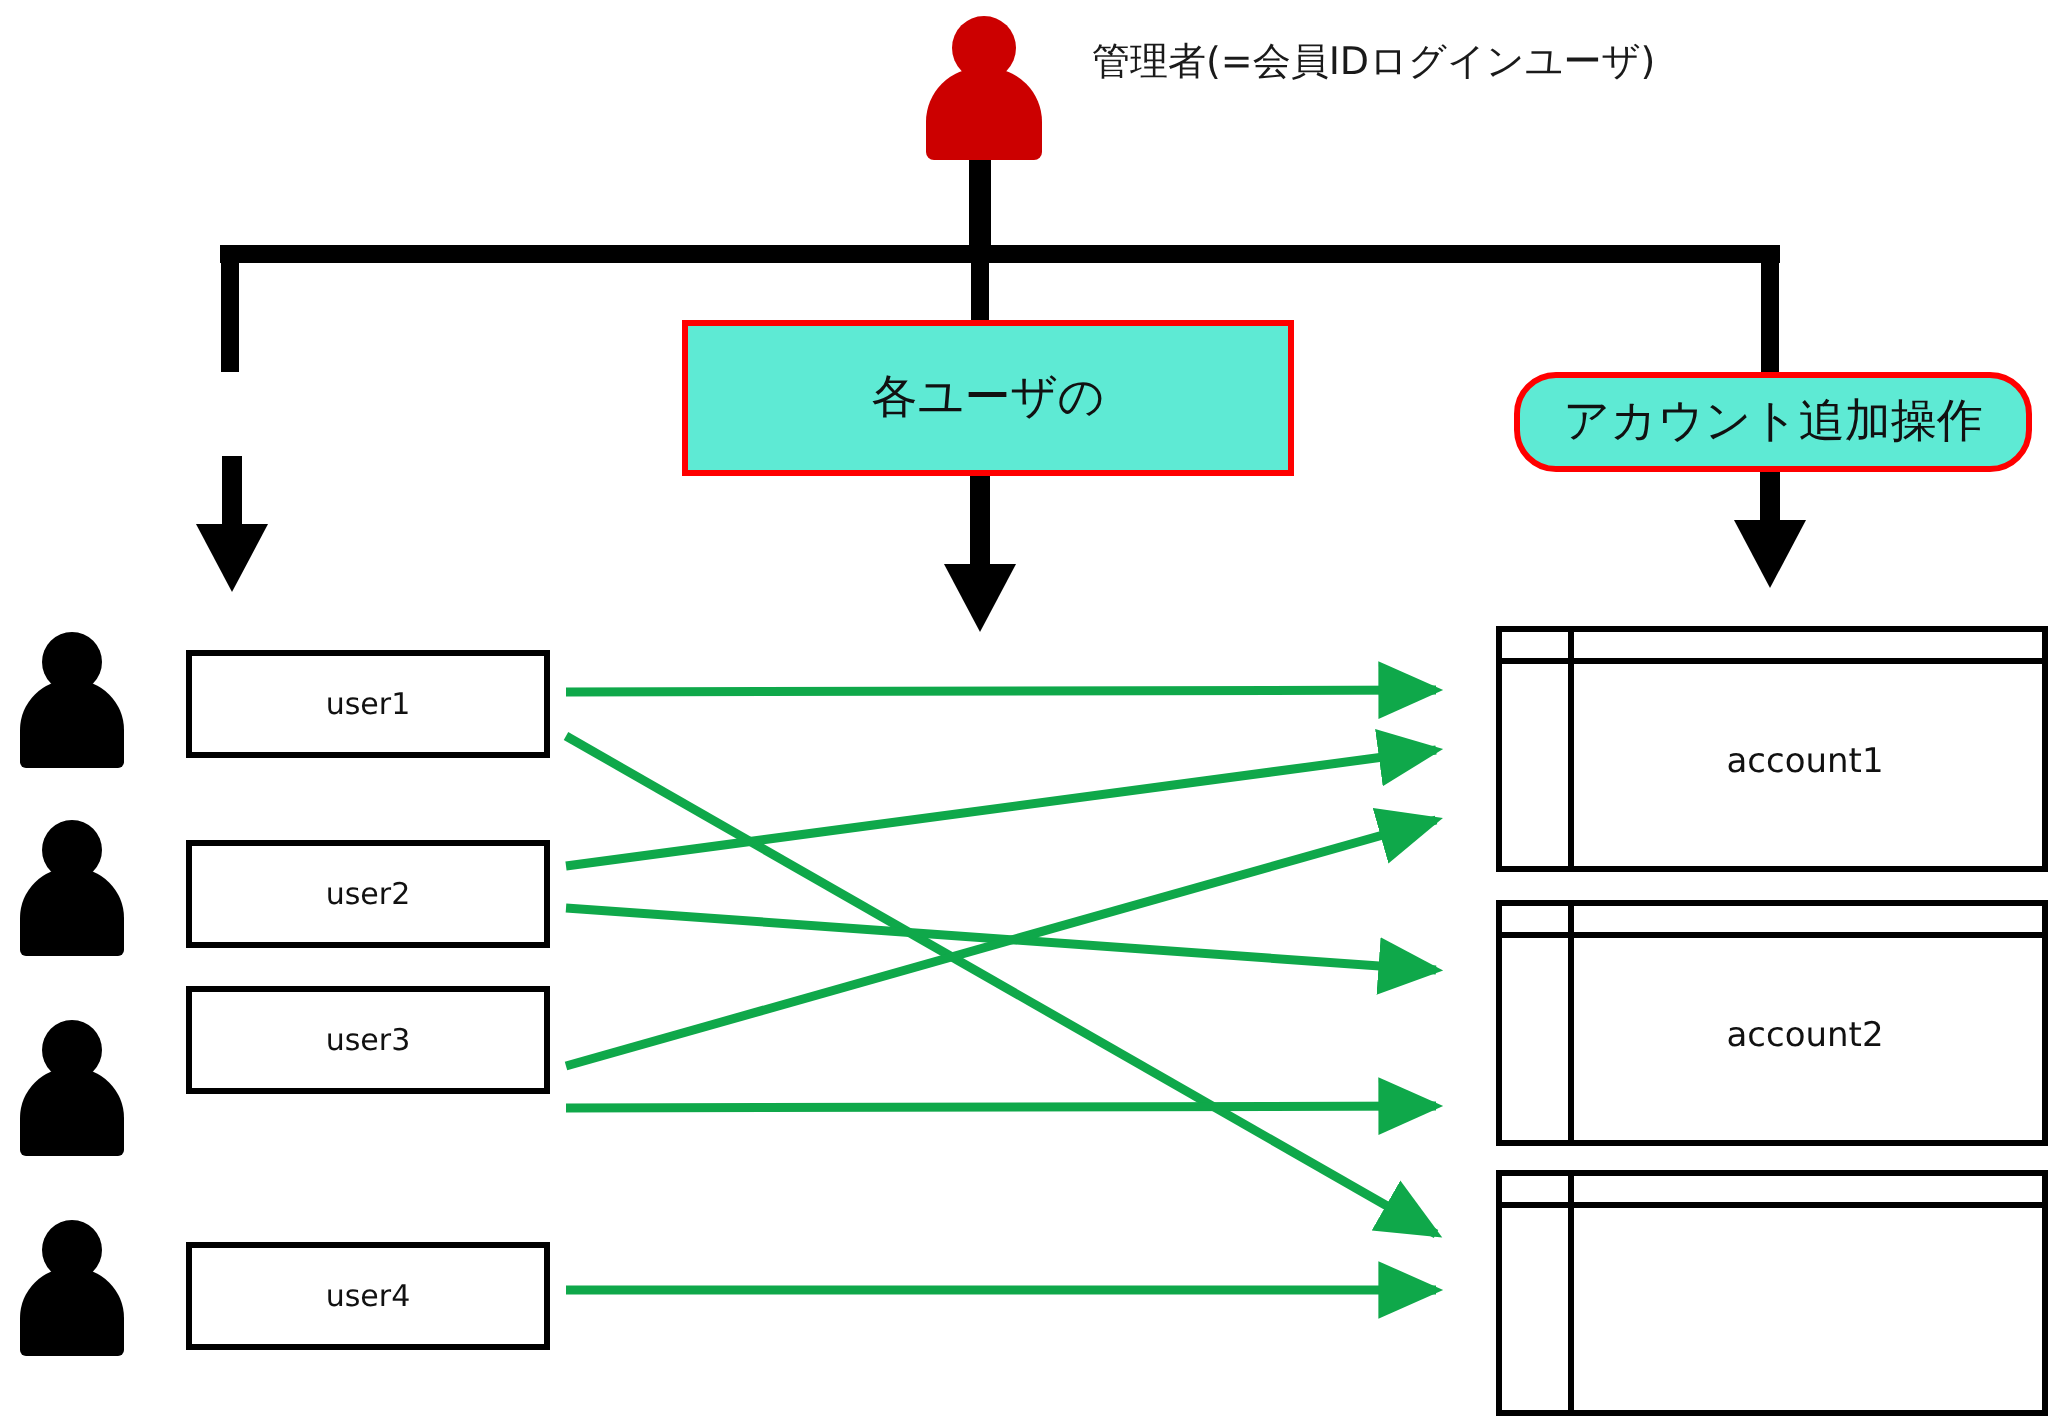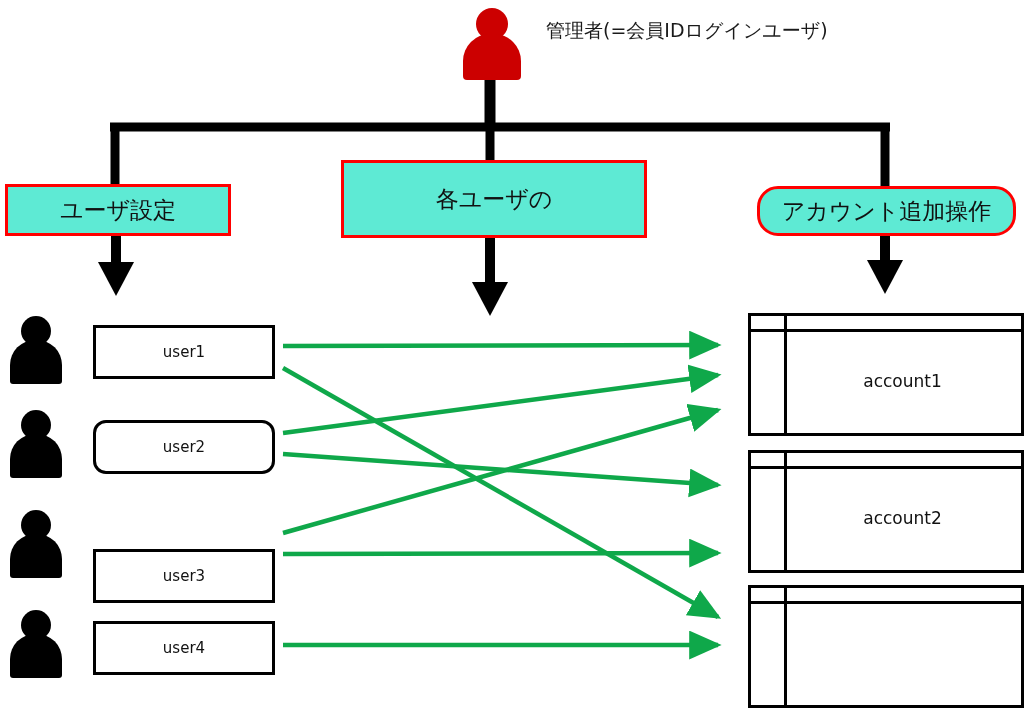--- a/index.html
+++ b/index.html
@@ -92,23 +92,20 @@
       <line x1="283" y1="645" x2="718" y2="645"></line>
     </g>
   </svg>
 
   <div class="admin-icon">
     <div class="head"></div>
     <div class="body"></div>
   </div>
   <div class="admin-title">管理者(=会員IDログインユーザ)</div>
 
-  <div class="redbox" id="redbox-user-setting">
-    <span>ユーザ設定</span>
-  </div>
 
   <div class="redbox" id="redbox-perm-setting">
     <div>
       <div>各ユーザの</div>
     </div>
   </div>
 
   <div class="redbox" id="redbox-account-add">
     <span>アカウント追加操作</span>
   </div>
@@ -118,29 +115,29 @@
     <div class="body"></div>
   </div>
   <div class="userbox" style="top:325px;">
     <span>user1</span>
   </div>
 
   <div class="person" style="left:10px;top:410px;">
     <div class="head"></div>
     <div class="body"></div>
   </div>
-  <div class="userbox" style="top:420px;border-radius:13px;">
+  <div class="userbox" style="top:420px;">
     <span>user2</span>
   </div>
 
   <div class="person" style="left:10px;top:510px;">
     <div class="head"></div>
     <div class="body"></div>
   </div>
-  <div class="userbox" style="top:549px;">
+  <div class="userbox" style="top:493px;">
     <span>user3</span>
   </div>
 
   <div class="person" style="left:10px;top:610px;">
     <div class="head"></div>
     <div class="body"></div>
   </div>
   <div class="userbox" style="top:621px;">
     <span>user4</span>
   </div>

